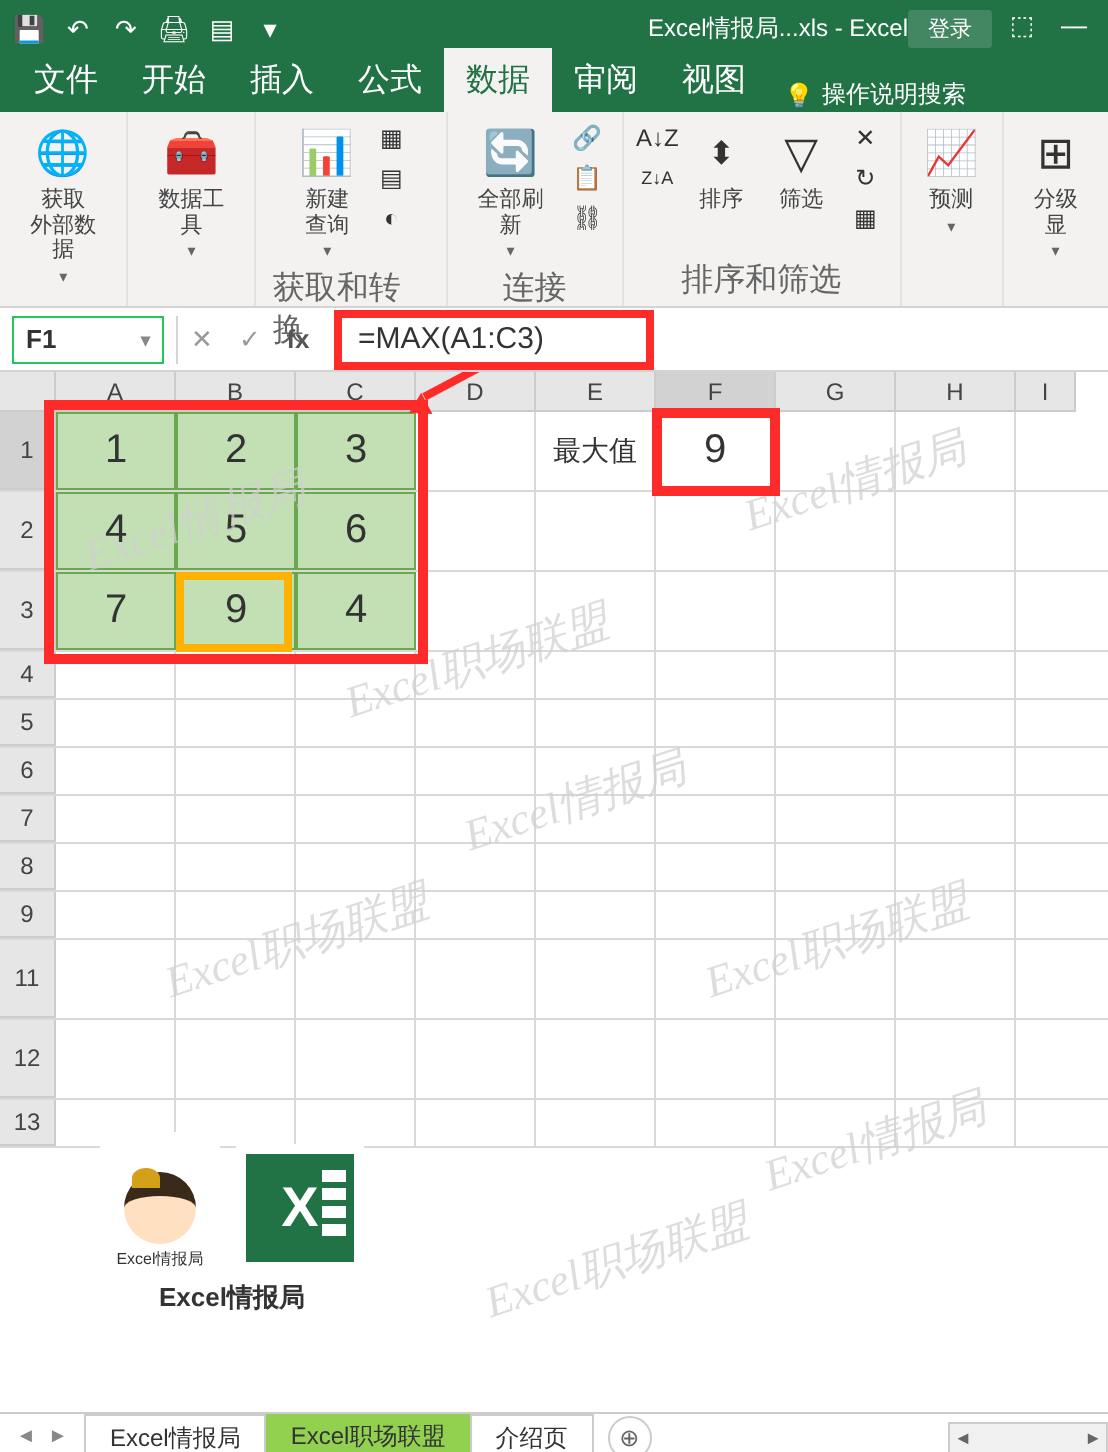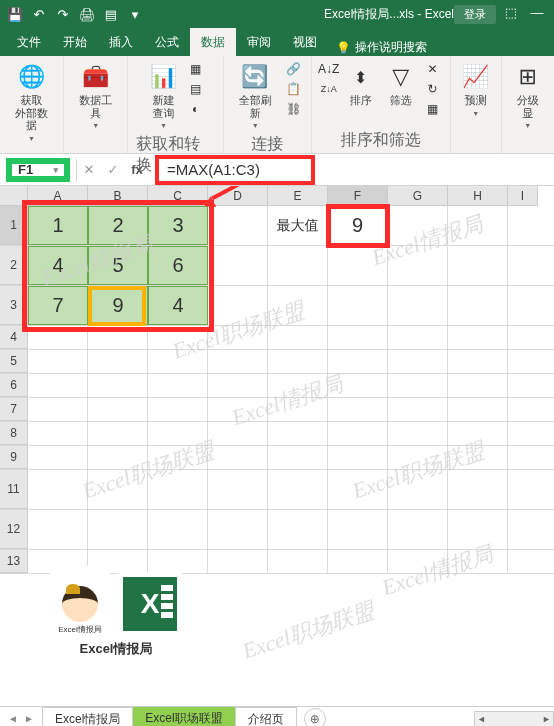--- a/index.html
+++ b/index.html
@@ -9,40 +9,40 @@
 .titlebar { height: 28px; background: #217346; display: flex; align-items: center; padding: 0 6px; }
 .titlebar .qat { display: flex; gap: 6px; align-items: center; }
 .titlebar .qat-icon { width: 18px; height: 18px; display: flex; align-items: center; justify-content: center; color: #fff; font-size: 13px; cursor: pointer; }
 .titlebar .title { flex: 1; text-align: right; color: #fff; font-size: 12px; }
 .titlebar .win-controls { display: flex; gap: 4px; }
 .titlebar .win-btn { background: rgba(255,255,255,0.15); color: #fff; padding: 2px 10px; border-radius: 2px; font-size: 11px; cursor: pointer; }
 .titlebar .win-ico { color: #fff; width: 22px; text-align: center; font-size: 13px; cursor: pointer; }
 
 
 .ribbon-tabs { height: 28px; background: #217346; display: flex; align-items: flex-end; padding: 0 6px; }
-.ribbon-tab { color: #fff; padding: 6px 11px 5px; font-size: 12px; cursor: pointer; }
+.ribbon-tab { color: #fff; padding: 6px 11px 5px; font-size: 16px; cursor: pointer; }
 .ribbon-tab.active { background: #f3f2f1; color: #217346; }
 .ribbon-tabs .tell { margin-left: 8px; color: #fff; display: flex; align-items: center; gap: 4px; font-size: 12px; }
 .bulb { color: #fff; }
 
 
 .ribbon { height: 98px; background: #f3f2f1; border-bottom: 1px solid #d4d4d4; display: flex; }
 .rgroup { border-right: 1px solid #e1e1e1; padding: 4px 8px 2px; display: flex; flex-direction: column; align-items: center; justify-content: space-between; }
 .rgroup .label { font-size: 16px; color: #666; margin-top: 2px; }
 .rstack { display: flex; gap: 6px; align-items: flex-start; }
 .rbtn { display: flex; flex-direction: column; align-items: center; gap: 2px; cursor: pointer; padding: 2px; }
 .rbtn .ico { width: 30px; height: 30px; display: flex; align-items: center; justify-content: center; font-size: 22px; }
 .rbtn .txt { font-size: 11px; color: #444; text-align: center; line-height: 1.15; }
 .dd { font-size: 8px; color: #666; }
 .smallcol { display: flex; flex-direction: column; gap: 2px; }
 .smallbtn { width: 18px; height: 18px; display: flex; align-items: center; justify-content: center; font-size: 12px; cursor: pointer; border: 1px solid transparent; }
 
 
 .fbar-row { height: 32px; display: flex; align-items: center; border-bottom: 1px solid #d4d4d4; padding: 3px 6px; gap: 6px; }
-.namebox { width: 64px; height: 24px; border: 6px solid #22c55e; background: #fff; display: flex; align-items: center; padding: 0 6px; font-size: 13px; font-weight: bold; }
+.namebox { width: 76px; height: 24px; border: 1px solid #22c55e; background: #fff; display: flex; align-items: center; padding: 0 6px; font-size: 13px; font-weight: bold; }
 .namebox .dd2 { margin-left: auto; color: #888; font-size: 9px; }
 .fbar-mid { display: flex; border-left: 1px solid #d4d4d4; height: 24px; align-items: center; }
 .fb-ico { width: 24px; text-align: center; color: #999; cursor: pointer; font-size: 13px; }
 .fb-ico.fx { color: #555; font-weight: bold; }
 .formula-box { border: 4px solid #ff2a2a; padding: 2px 8px; font-size: 15px; font-family: "Consolas","Courier New",monospace; height: 30px; display: flex; align-items: center; min-width: 160px; }
 
 
 .sheet-area { position: relative; height: 520px; overflow: hidden; }
 .colheads { display: flex; margin-left: 28px; }
 .colhead { width: 60px; height: 20px; background: #e6e6e6; border-right: 1px solid #ccc; border-bottom: 1px solid #ccc; display: flex; align-items: center; justify-content: center; font-size: 12px; color: #444; }

